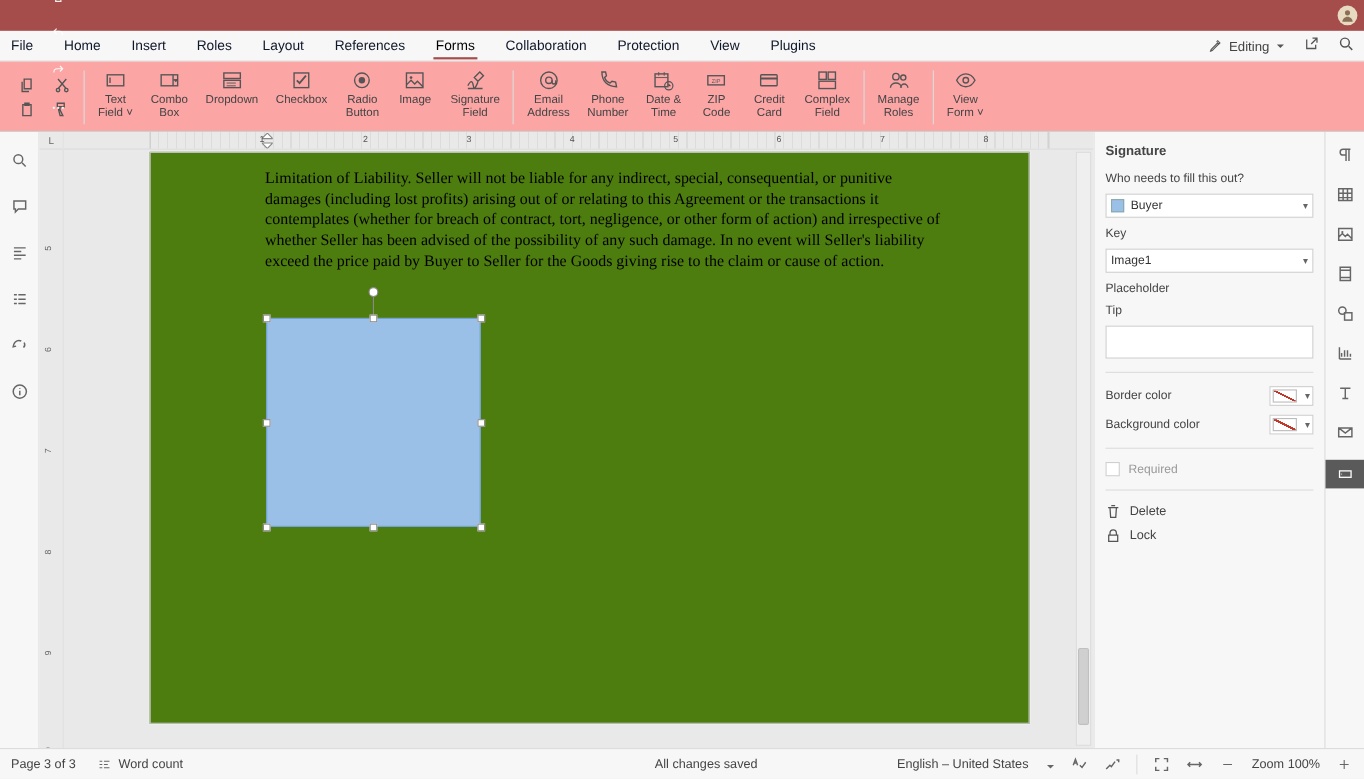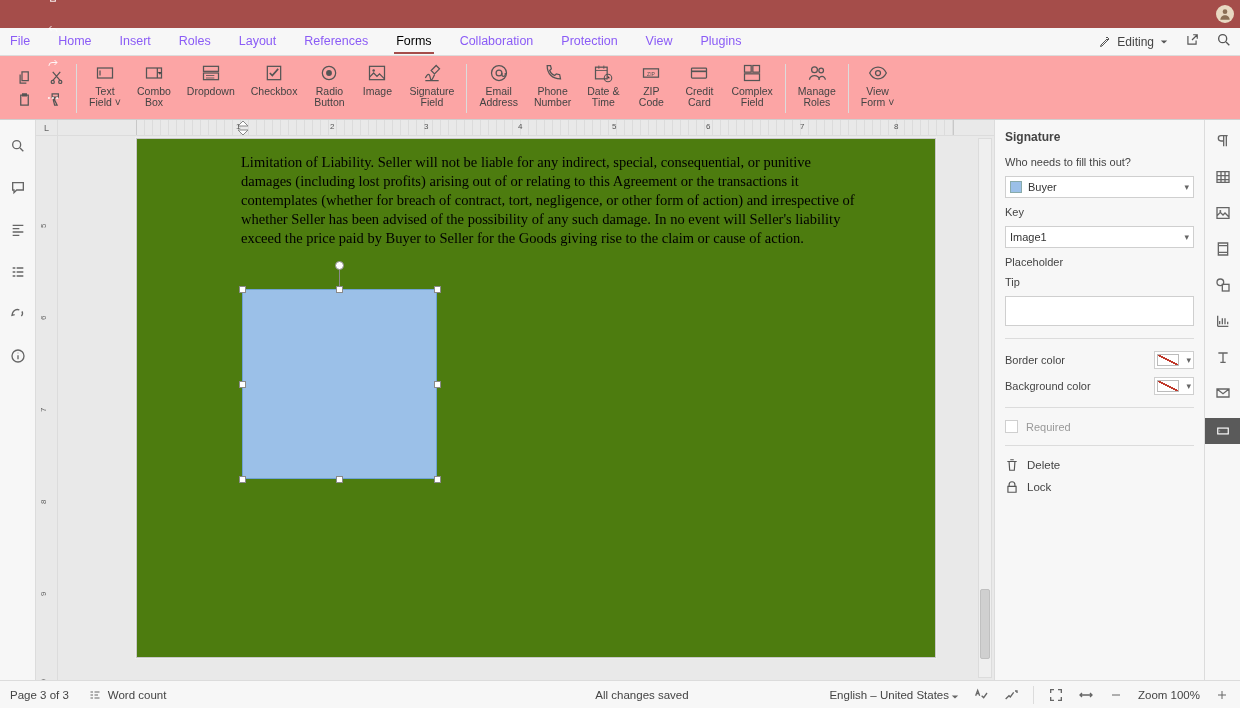--- a/index.html
+++ b/index.html
@@ -9,21 +9,21 @@
   .titlebar .left-group, .titlebar .right-group { display:flex; align-items:center; gap:14px;flex-direction:column; }
   .titlebar .left-group { gap:18px; }
   .titlebar .brand { display:flex; align-items:center; gap:6px; font-size:11px; letter-spacing:.5px; }
   .titlebar .brand svg { display:block; }
   .titlebar .center-title { position:absolute; left:0; right:0; text-align:center; font-size:12px; pointer-events:none; }
   .titlebar .right-group { margin-left:auto; }
   .titlebar .avatar { width:18px; height:18px; border-radius:50%; background:#e8d9c2; display:flex; align-items:center; justify-content:center; }
   .titlebar .tb-icon { width:16px; height:16px; display:flex; align-items:center; justify-content:center; opacity:.9;}
   
   .menubar { height:28px; background:#f7f7f7; border-bottom:1px solid #dcdcdc; display:flex; align-items:center; padding:0 8px; gap:24px; }
-  .menubar .menu-item { font-size:12.5px; color:#8b5cf6; padding:4px 2px; border-bottom:2px solid transparent; cursor:pointer;}
+  .menubar .menu-item { font-size:12.5px; color:#0f172a; padding:4px 2px; border-bottom:2px solid transparent; cursor:pointer;}
   .menubar .menu-item.active { border-bottom:2px solid #a54d4a; color:#000;}
   .menubar .right-tools { margin-left:auto; display:flex; align-items:center; gap:16px; }
   .editing-mode { display:flex; align-items:center; gap:6px; color:#444;}
   .editing-mode svg { display:block;}
   
   .ribbon { height:64px; background:#fca5a5; border-bottom:1px solid #cfcfcf; display:flex; align-items:stretch; padding:2px 8px 0 8px;}
   .ribbon .mini-col { display:flex; flex-direction:column; gap:4px; justify-content:center; padding:0 6px;}
   .ribbon .mini-col .mini-btn { width:20px; height:18px; display:flex; align-items:center; justify-content:center;}
   .ribbon .sep { width:1px; background:#dcdcdc; margin:6px 4px;}
   .ribbon .tool-group { display:flex; align-items:flex-start; }
@@ -567,21 +567,21 @@
       <span class="sb-icon">
           <svg width="14" height="12" viewBox="0 0 24 24">
             <path stroke="#666" stroke-width="2" d="M3 6h5M3 12h5M3 18h5M11 6h10M11 12h7M11 18h10"></path>
           </svg>
         </span>
       <span>Word count</span>
     </span>
   </div>
   <div class="sb-center">All changes saved</div>
   <div class="sb-right">
-    <span style="display:flex; align-items:flex-end; gap:2px;">
+    <span style="display:flex; align-items:flex-end; gap:16px;">
       <span>English – United States</span>
       <svg width="8" height="8" viewBox="0 0 10 10">
           <path fill="#666" d="M1 3l4 4 4-4z"></path>
         </svg>
     </span>
     <span class="sb-icon">
         <svg width="16" height="16" viewBox="0 0 24 24">
           <path fill="none" stroke="#666" stroke-width="2" d="M4 13l3-8 3 8M5 10h4M13 13l3 3 5-7"></path>
         </svg>
       </span>

